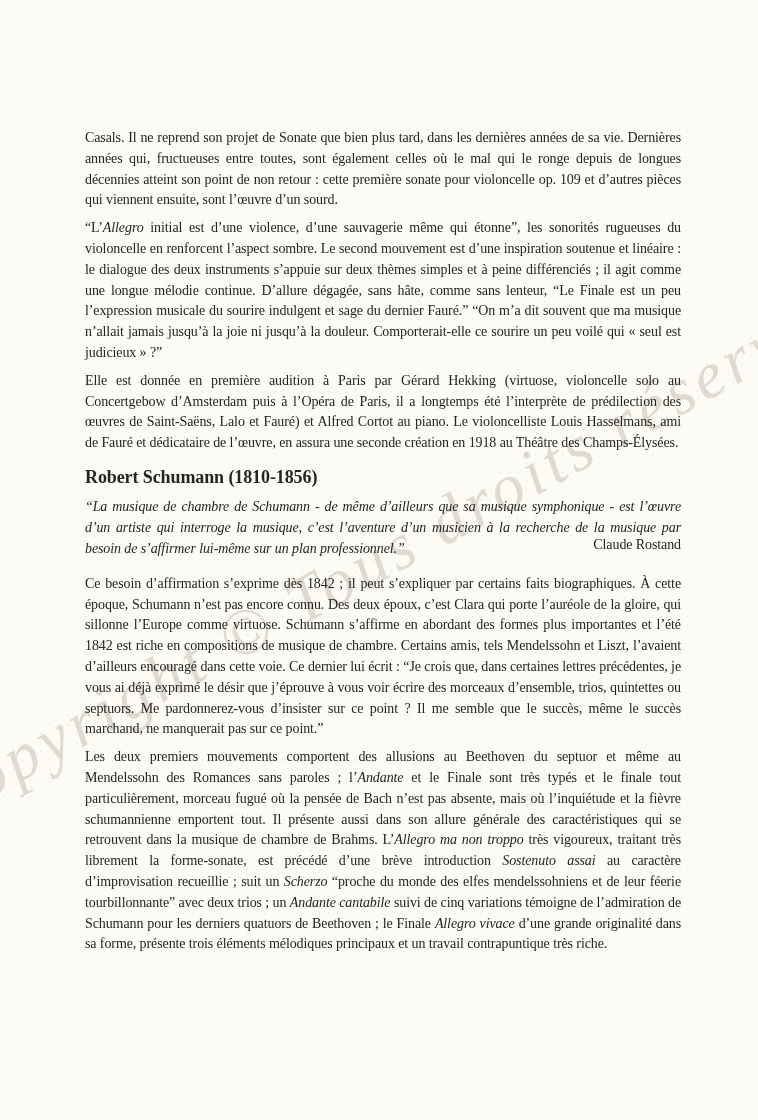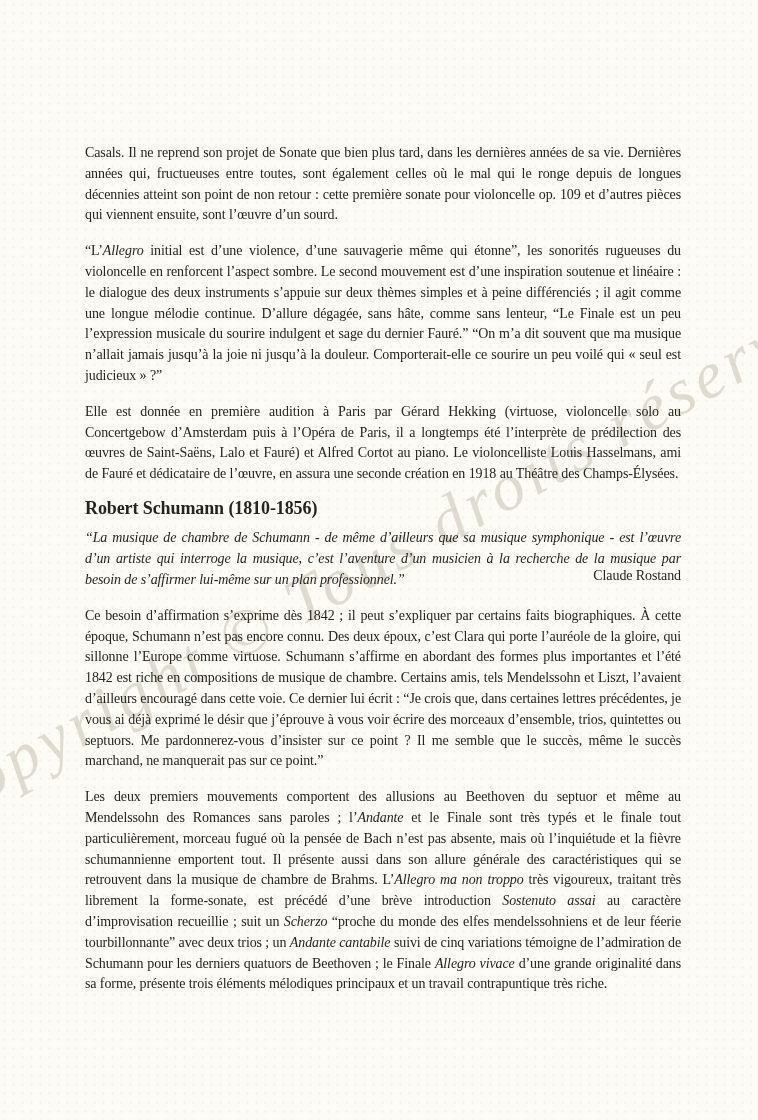--- a/index.html
+++ b/index.html
@@ -34,21 +34,21 @@
     position: absolute;
     left: 85px; top: 128px;
     width: 596px;
     z-index: 2;
     color: #262420;
     font-size: 14px;
     line-height: 20.8px;
     letter-spacing: -0.1px;
     text-align: justify;
   }
-  .text-block p { margin: 15px 0 7px 0; }
+  .text-block p { margin: 0 0 7px 0; }
   .heading {
     font-size: 18px;
     font-weight: bold;
     line-height: 21.5px;
     margin: 13px 0 9px 0;
     text-align: left;
   }
   .heading span { display: block; }
   .quote {
     position: relative;

